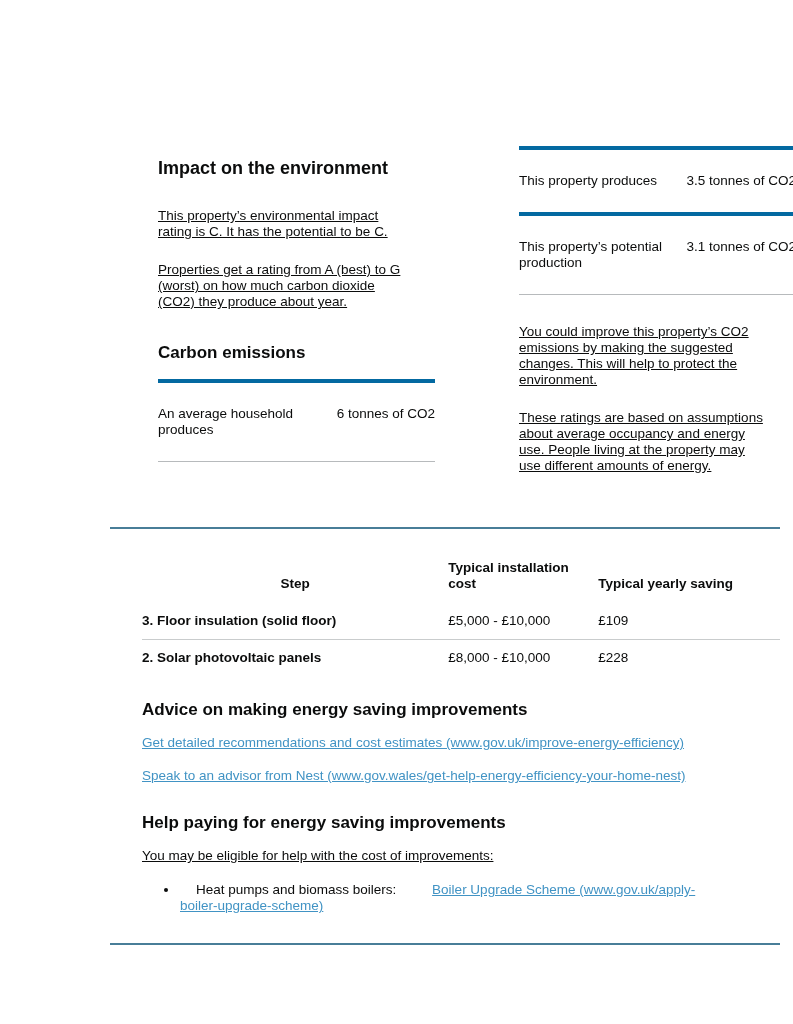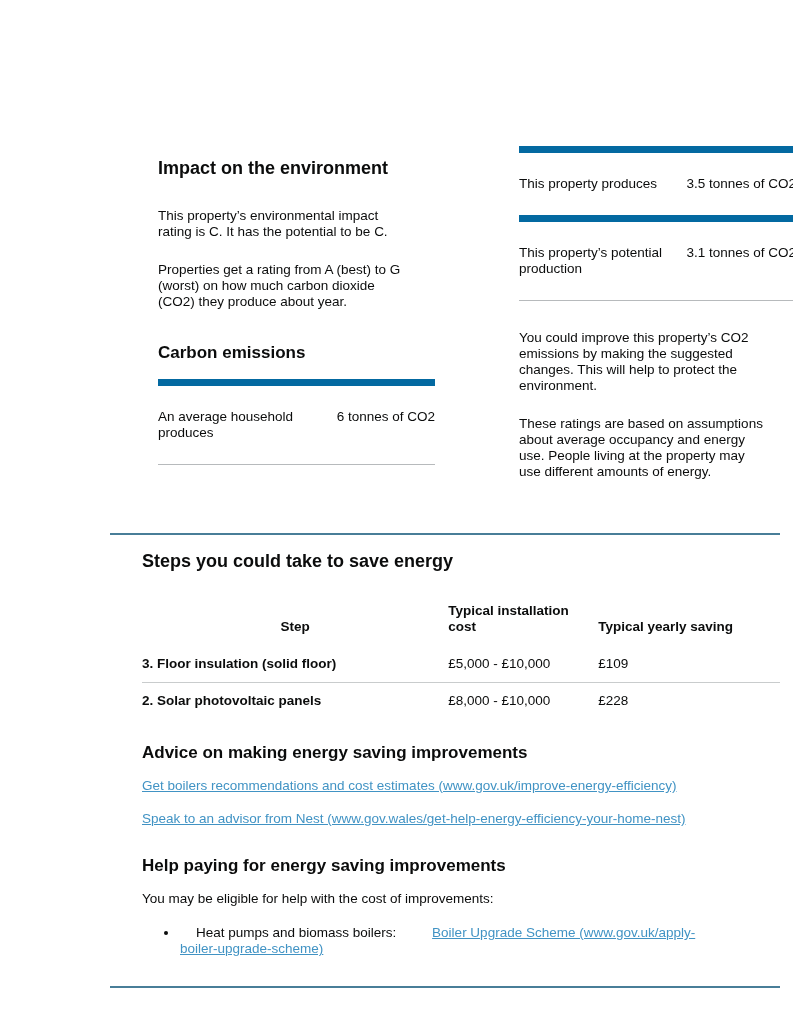--- a/index.html
+++ b/index.html
@@ -9,29 +9,29 @@
     font-family: "Liberation Sans", "DejaVu Sans", sans-serif;
     color: #0b0c0c;
     font-size: 13.5px;
     line-height: 16px;
     overflow: hidden;
   }
   .page { padding: 62px 61px 0 62px; width: 793px; }
 
   h1.big-heading { font-size: 18px; line-height: 21px; font-weight: bold; }
   h2.sub-heading { font-size: 17px; line-height: 18px; font-weight: bold; }
-  p { margin-top: 22px; }
+  p { margin-top: 22px; text-decoration: underline; }
 
   .two-col { display: grid; grid-template-columns: 309px 309px; column-gap: 52px; align-items: start; }
   .col-right { margin-top: 4px; }
 
   table { border-collapse: collapse; width: 100%; font-size: 13.5px; }
   .kv-table td {
     padding: 23px 0;
-    border-top: 7px solid #0369a1;
+    border-top: 4px solid #0369a1;
     vertical-align: top;
   }
   .kv-table tr:last-child td { border-bottom: 1px solid #b7babc; }
   .kv-table td.kv-label { width: 56%; padding-right: 10px; }
   .kv-table td.kv-value { text-align: right; }
 
   .first-para { margin-top: 29px; }
   .carbon-heading { margin-top: 34px; }
   .carbon-table { margin-top: 17px; }
 
@@ -110,21 +110,20 @@
       </table>
       <p class="first-para">You could improve this property’s CO2 emissions by making the suggested changes. This will help to protect the environment.</p>
       <p>These ratings are based on assumptions about average occupancy and energy use. People living at the property may use different amounts of energy.</p>
     </div>
 
   </div>
 
   <hr class="section-rule">
 
   <div>
-    <h1 class="big-heading steps-heading">Steps you could take to save energy</h1>
 
     <table class="steps-table">
       <colgroup>
           <col class="c1">
           <col class="c2">
           <col class="c3">
         </colgroup>
       <thead>
         <tr>
           <th>Step</th>
@@ -141,21 +140,21 @@
         <tr>
           <td class="step-name">2. Solar photovoltaic panels</td>
           <td class="num">£8,000 - £10,000</td>
           <td class="num">£228</td>
         </tr>
       </tbody>
     </table>
 
     <h2 class="sub-heading advice-heading">Advice on making energy saving improvements</h2>
 
-    <a class="doc-link link-row" href="#">Get boilers recommendations and cost estimates (www.gov.uk/improve-energy-efficiency)</a>
+    <a class="doc-link link-row" href="#">Get detailed recommendations and cost estimates (www.gov.uk/improve-energy-efficiency)</a>
     <a class="doc-link link-row" href="#">Speak to an advisor from Nest (www.gov.wales/get-help-energy-efficiency-your-home-nest)</a>
 
     <h2 class="sub-heading help-heading">Help paying for energy saving improvements</h2>
     <p class="help-intro">You may be eligible for help with the cost of improvements:</p>
 
     <ul class="help-list">
       <li><span>Heat pumps and biomass boilers: </span><a class="doc-link" href="#">Boiler Upgrade Scheme (www.gov.uk/apply-boiler-upgrade-scheme)</a></li>
     </ul>
   </div>
 

